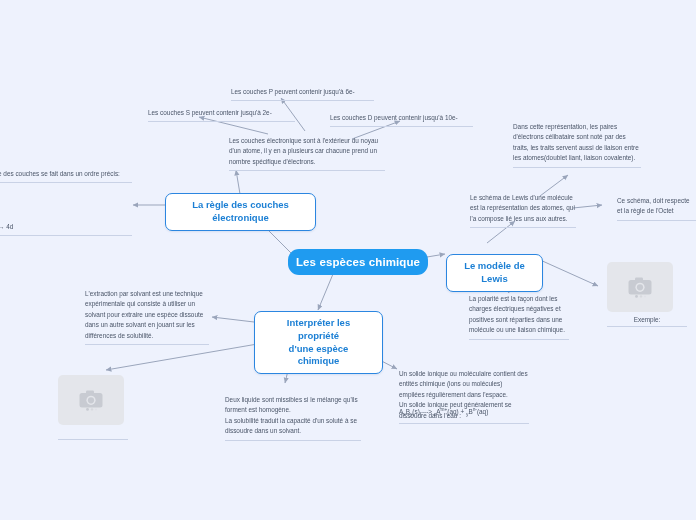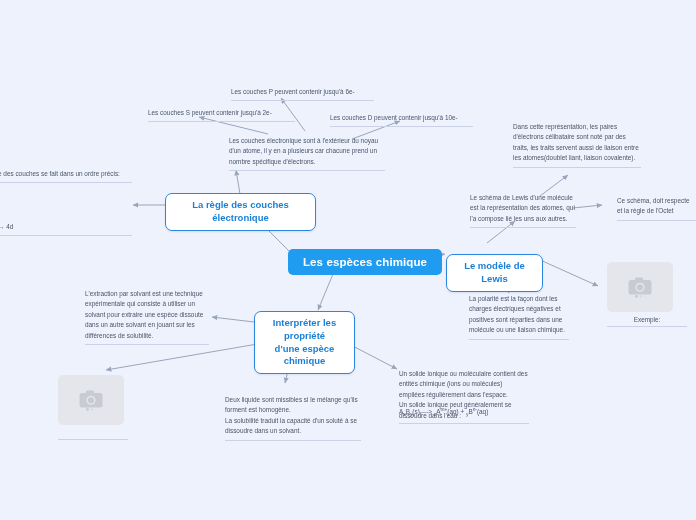--- a/index.html
+++ b/index.html
@@ -33,22 +33,22 @@
   .node {
     position: absolute;
     box-sizing: border-box;
   }
 
   .node-root {
     background: #1f9bf0;
     color: #ffffff;
     font-weight: bold;
     font-size: 11.5px;
-    border-radius: 5px;
-    padding: 7px 15px;
+    border-radius: 11px;
+    padding: 7px 8px;
     text-align: center;
     white-space: nowrap;
     letter-spacing: .1px;
   }
 
   .node-branch {
     background: #ffffff;
     color: #1b7fd4;
     font-weight: bold;
     font-size: 9.5px;
@@ -134,21 +134,21 @@
       <path d="M275,341 L106,370"></path>
     </g>
   </svg>
 
   <div class="node node-root" style="left:288px; top:249px;">Les espèces chimique</div>
 
   <div class="node node-branch" style="left:165px; top:193px; width:151px;">La règle des couches électronique</div>
 
   <div class="node node-branch" style="left:446px; top:242px; width:97px;margin-top:12px;">Le modèle de Lewis</div>
 
-  <div class="node node-branch" style="left:254px; top:311px; width:101px; white-space:pre-line;">Interpréter les propriété
+  <div class="node node-branch" style="left:254px; top:311px; width:129px; white-space:pre-line;">Interpréter les propriété
 d'une espèce chimique</div>
 
   <div class="leaf" style="left:231px; top:87px; width:143px;">Les couches P peuvent contenir jusqu'à 6e-</div>
 
   <div class="leaf" style="left:148px; top:108px; width:147px;">Les couches S peuvent contenir jusqu'à 2e-</div>
 
   <div class="leaf" style="left:330px; top:113px; width:143px;">Les couches D peuvent contenir jusqu'à 10e-</div>
 
   <div class="leaf" style="left:229px; top:136px; width:156px;">Les couches électronique sont à l'extérieur du noyau d'un atome, il y en a plusieurs car chacune prend un nombre spécifique d'électrons.</div>
 

